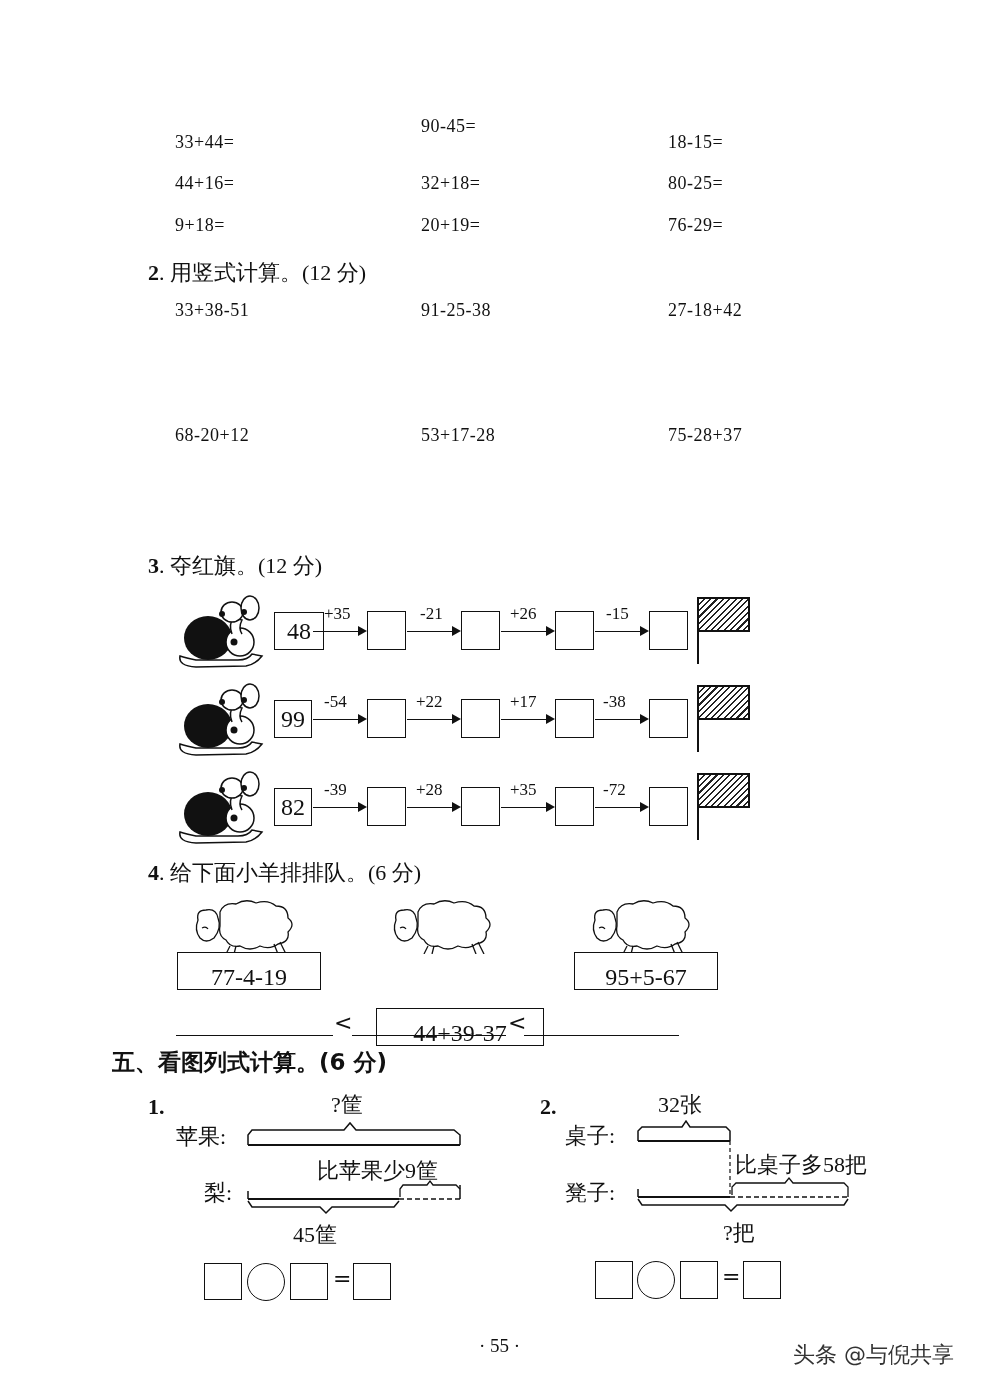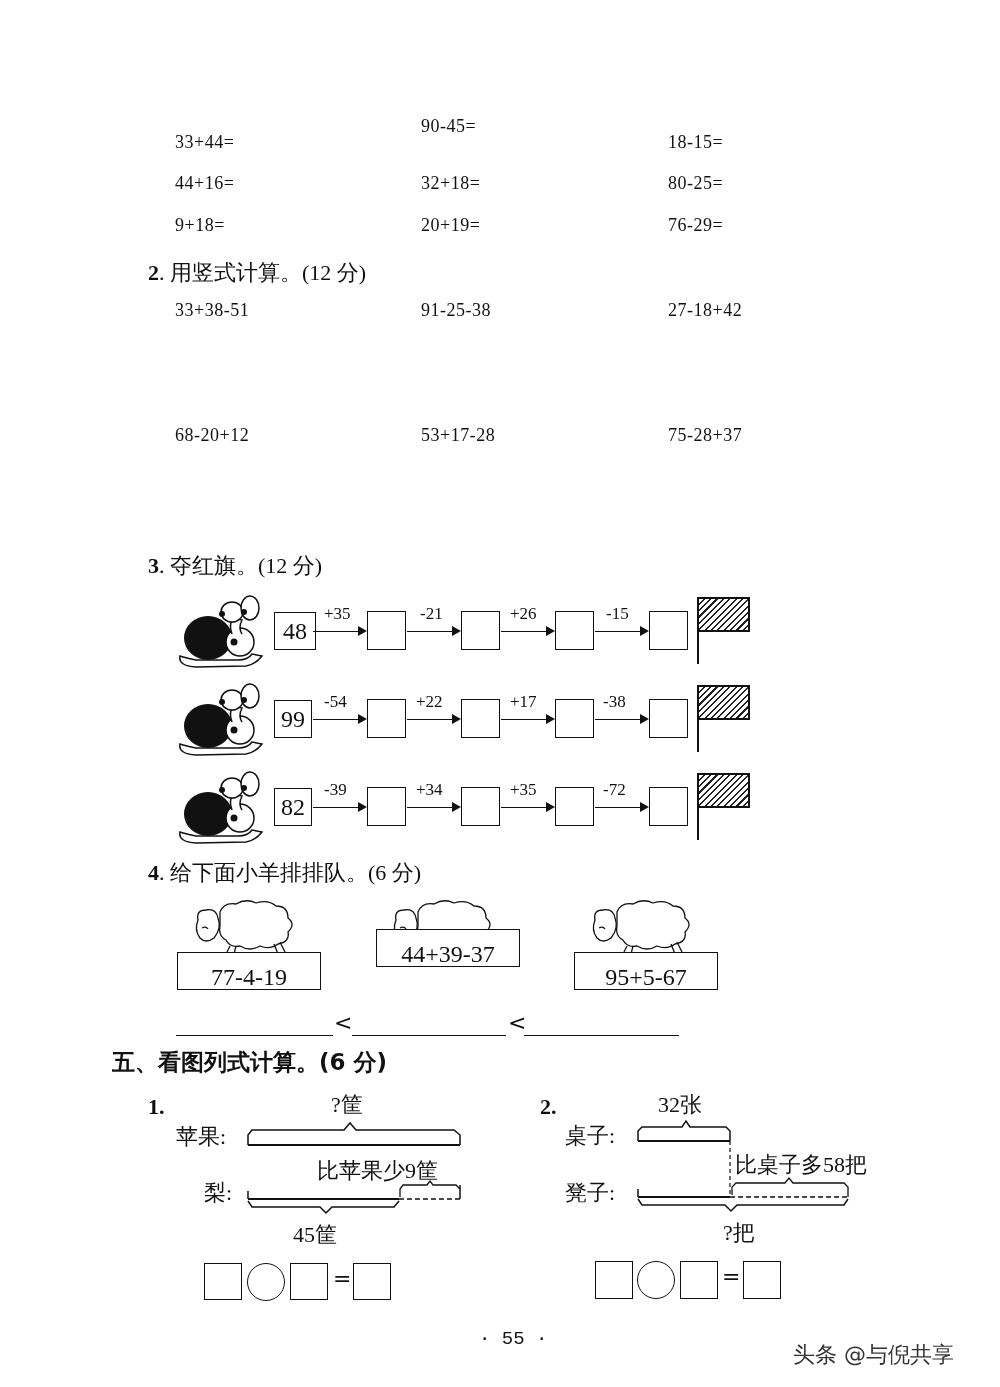--- a/index.html
+++ b/index.html
@@ -18,21 +18,21 @@
                   border-left:9px solid #111; border-top:5px solid transparent; border-bottom:5px solid transparent; }
   .flag-pole { position:absolute; width:0; border-left:2.5px solid #111; }
   .flag-cloth { position:absolute; border:2px solid #111; box-sizing:border-box;
      background: repeating-linear-gradient(135deg, #fff 0 3px, #222 3px 4.5px); }
   .sheep-box { position:absolute; border:1.5px solid #111; box-sizing:border-box; font-size:24px; text-align:center; background:#fff; }
   .blank-line { position:absolute; border-bottom:1.5px solid #111; height:0; }
   .lt { position:absolute; font-size:22px; font-family:"DejaVu Sans", sans-serif; }
   .label-cn { position:absolute; font-size:22px; white-space:nowrap; }
   .circle { position:absolute; border:1.5px solid #111; border-radius:50%; box-sizing:border-box; }
   .eq { position:absolute; font-size:22px; font-family:"DejaVu Sans", sans-serif; }
-  .footer-page { font-family:Liberation Mono, monospace; font-size:19px; }
+  .footer-page { font-family:Liberation Serif, serif; font-size:19px;margin-top:7px; }
   .watermark { font-family:"DejaVu Sans", sans-serif; font-size:22px; color:#333; }
 </style>
 </head>
 <body>
 
 <div>
   <div class="abs expr" style="left:175px;top:132px">33+44=</div>
   <div class="abs expr" style="left:421px;top:116px">90-45=</div>
   <div class="abs expr" style="left:668px;top:132px">18-15=</div>
   <div class="abs expr" style="left:175px;top:173px">44+16=</div>
@@ -64,21 +64,21 @@
     <path d="M4 62 Q2 72 20 73 L70 72 Q80 70 86 62 L76 60 Q72 66 62 66 L20 66 Q10 64 4 62 Z" fill="#fff" stroke="#111" stroke-width="1.5"></path>
     <ellipse cx="32" cy="44" rx="24" ry="22" fill="#111"></ellipse>
     <ellipse cx="64" cy="48" rx="14" ry="14" fill="#fff" stroke="#111" stroke-width="1.5"></ellipse>
     <path d="M56 40 Q52 30 58 24 L66 26 Q62 34 66 40" fill="#fff" stroke="#111" stroke-width="1.5"></path>
     <ellipse cx="56" cy="18" rx="11" ry="10" fill="#fff" stroke="#111" stroke-width="1.5"></ellipse>
     <ellipse cx="74" cy="14" rx="9" ry="12" fill="#fff" stroke="#111" stroke-width="1.5"></ellipse>
     <circle cx="46" cy="20" r="3" fill="#111"></circle>
     <circle cx="68" cy="18" r="3" fill="#111"></circle>
     <circle cx="58" cy="48" r="3.5" fill="#111"></circle>
   </svg>
-  <div class="box start-box" style="left:274px;top:612px;width:42px;height:38px">48</div>
+  <div class="box start-box" style="left:274px;top:612px;width:50px;height:38px">48</div>
   <div class="op" style="left:324px;top:604px">+35</div>
   <div class="arrow" style="left:313px;top:631px;width:52px"></div>
   <div class="box" style="left:367px;top:611px;width:39px;height:39px"></div>
   <div class="op" style="left:420px;top:604px">-21</div>
   <div class="arrow" style="left:407px;top:631px;width:52px"></div>
   <div class="box" style="left:461px;top:611px;width:39px;height:39px"></div>
   <div class="op" style="left:510px;top:604px">+26</div>
   <div class="arrow" style="left:501px;top:631px;width:52px"></div>
   <div class="box" style="left:555px;top:611px;width:39px;height:39px"></div>
   <div class="op" style="left:606px;top:604px">-15</div>
@@ -126,21 +126,21 @@
     <ellipse cx="56" cy="18" rx="11" ry="10" fill="#fff" stroke="#111" stroke-width="1.5"></ellipse>
     <ellipse cx="74" cy="14" rx="9" ry="12" fill="#fff" stroke="#111" stroke-width="1.5"></ellipse>
     <circle cx="46" cy="20" r="3" fill="#111"></circle>
     <circle cx="68" cy="18" r="3" fill="#111"></circle>
     <circle cx="58" cy="48" r="3.5" fill="#111"></circle>
   </svg>
   <div class="box start-box" style="left:274px;top:788px;width:38px;height:38px">82</div>
   <div class="op" style="left:324px;top:780px">-39</div>
   <div class="arrow" style="left:313px;top:807px;width:52px"></div>
   <div class="box" style="left:367px;top:787px;width:39px;height:39px"></div>
-  <div class="op" style="left:416px;top:780px">+34</div>
+  <div class="op" style="left:416px;top:780px">+28</div>
   <div class="arrow" style="left:407px;top:807px;width:52px"></div>
   <div class="box" style="left:461px;top:787px;width:39px;height:39px"></div>
   <div class="op" style="left:510px;top:780px">+35</div>
   <div class="arrow" style="left:501px;top:807px;width:52px"></div>
   <div class="box" style="left:555px;top:787px;width:39px;height:39px"></div>
   <div class="op" style="left:603px;top:780px">-72</div>
   <div class="arrow" style="left:595px;top:807px;width:52px"></div>
   <div class="box" style="left:649px;top:787px;width:39px;height:39px"></div>
   <div class="flag-pole" style="left:697px;top:773px;height:67px"></div>
   <div class="flag-cloth" style="left:697px;top:773px;width:53px;height:35px"></div>
@@ -163,21 +163,21 @@
 
 <svg class="abs" style="left:388px;top:898px" width="110" height="56" viewBox="0 0 110 56">
   <path d="M30 14 Q34 4 46 6 Q56 0 66 5 Q78 1 86 8 Q98 8 98 20 Q106 26 98 34 Q100 44 88 46 Q80 52 70 48 Q60 54 50 48 Q40 50 36 42 Q28 38 30 28 Z" fill="#fff" stroke="#111" stroke-width="1.3"></path>
   <path d="M8 22 Q6 12 16 12 Q26 10 28 20 Q32 30 24 40 Q16 46 10 40 Q4 32 8 22 Z" fill="#fff" stroke="#111" stroke-width="1.3"></path>
   <path d="M12 30 Q16 28 18 31" fill="none" stroke="#111" stroke-width="1.2"></path>
   <line x1="40" y1="48" x2="36" y2="56" stroke="#111" stroke-width="1.3"></line>
   <line x1="46" y1="48" x2="44" y2="56" stroke="#111" stroke-width="1.3"></line>
   <line x1="84" y1="46" x2="88" y2="56" stroke="#111" stroke-width="1.3"></line>
   <line x1="90" y1="44" x2="96" y2="56" stroke="#111" stroke-width="1.3"></line>
 </svg>
-<div class="sheep-box" style="left:376px;top:929px;width:144px;height:38px;line-height:48px">44+39-37</div>
+<div class="sheep-box" style="left:376px;top:1008px;width:168px;height:38px;line-height:48px">44+39-37</div>
 
 <svg class="abs" style="left:587px;top:898px" width="110" height="56" viewBox="0 0 110 56">
   <path d="M30 14 Q34 4 46 6 Q56 0 66 5 Q78 1 86 8 Q98 8 98 20 Q106 26 98 34 Q100 44 88 46 Q80 52 70 48 Q60 54 50 48 Q40 50 36 42 Q28 38 30 28 Z" fill="#fff" stroke="#111" stroke-width="1.3"></path>
   <path d="M8 22 Q6 12 16 12 Q26 10 28 20 Q32 30 24 40 Q16 46 10 40 Q4 32 8 22 Z" fill="#fff" stroke="#111" stroke-width="1.3"></path>
   <path d="M12 30 Q16 28 18 31" fill="none" stroke="#111" stroke-width="1.2"></path>
   <line x1="40" y1="48" x2="36" y2="56" stroke="#111" stroke-width="1.3"></line>
   <line x1="46" y1="48" x2="44" y2="56" stroke="#111" stroke-width="1.3"></line>
   <line x1="84" y1="46" x2="88" y2="56" stroke="#111" stroke-width="1.3"></line>
   <line x1="90" y1="44" x2="96" y2="56" stroke="#111" stroke-width="1.3"></line>
 </svg>

